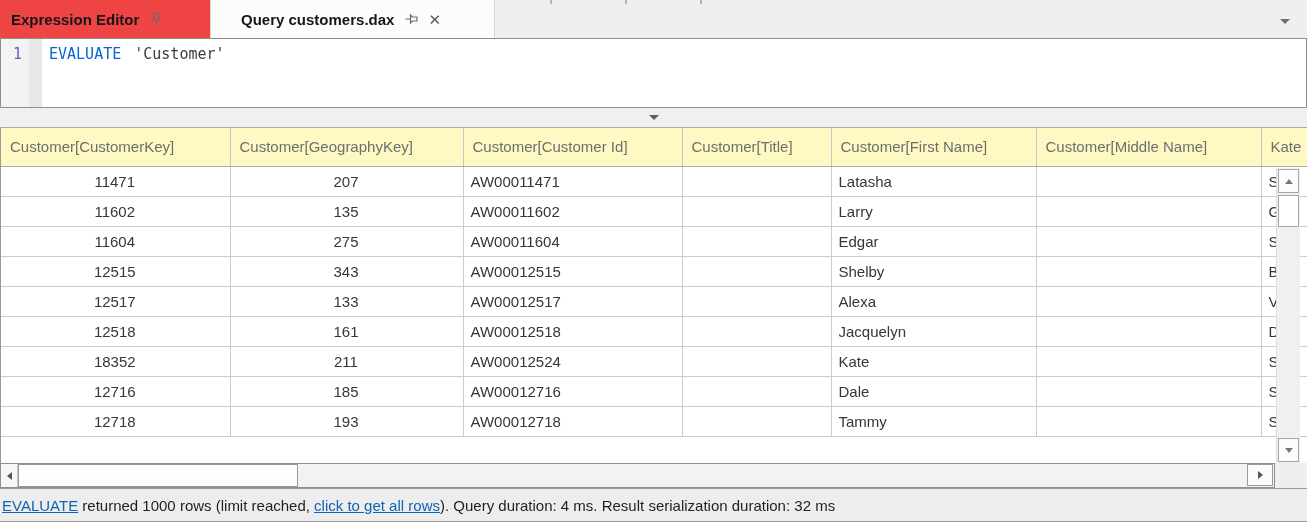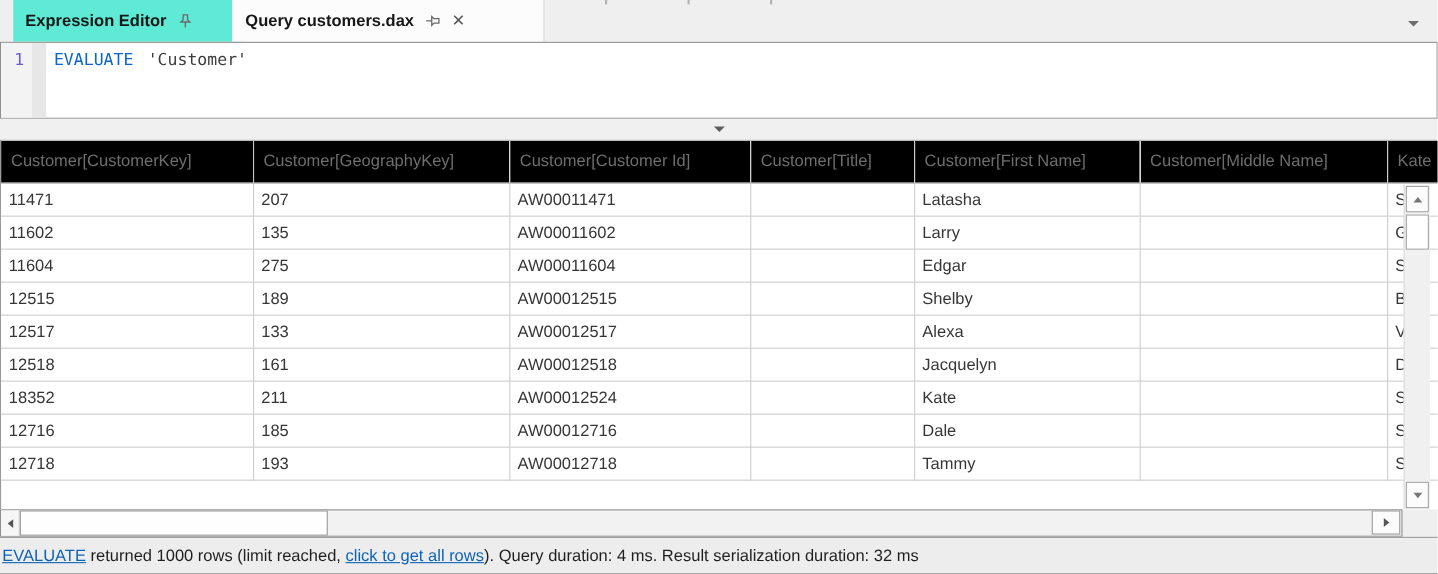--- a/index.html
+++ b/index.html
@@ -4,22 +4,22 @@
 <style>
   html,body{margin:0;padding:0;}
   body{
     width:1307px;height:522px;position:relative;overflow:hidden;
     background:#ffffff;font-family:"Liberation Sans",sans-serif;
   }
   
   .tabbar{position:absolute;top:0;left:0;width:1307px;height:38px;background:#efefef;}
   .tick{position:absolute;top:0;width:2px;height:4px;background:#b3b3b3;}
   .tab{position:absolute;top:0;height:38px;display:flex;align-items:center;box-sizing:border-box;cursor:default;}
-  .tab1{left:0;width:211px;background:#5eead4;border-right:1px solid #d8d8d8;padding-left:11px;margin-left:12px;}
-  .tab2{left:211px;width:284px;background:#fcfcfc;border-right:1px solid #d8d8d8;padding-left:12px;}
+  .tab1{left:0;width:211px;background:#ef4444;border-right:1px solid #d8d8d8;padding-left:11px;}
+  .tab2{left:211px;width:284px;background:#fcfcfc;border-right:1px solid #d8d8d8;padding-left:30px;}
   .tab-label{font-weight:bold;font-size:15px;color:#161616;white-space:nowrap;}
   .pin{margin-left:11px;display:inline-flex;align-items:center;}
   .pin.unpinned svg{transform:rotate(90deg);}
   .close{margin-left:10px;color:#5a5a5a;font-size:15px;line-height:1;}
   .dd-arrow{position:absolute;top:19px;right:17px;width:0;height:0;
     border-left:5px solid transparent;border-right:5px solid transparent;border-top:5px solid #6d6d6d;}
   
   .editor{position:absolute;top:38px;left:0;width:1307px;height:70px;box-sizing:border-box;
     border:1px solid #8f8f8f;background:#ffffff;display:flex;}
   .gutter{width:28px;background:#f3f3f3;color:#6a5acd;font-family:"DejaVu Sans Mono",monospace;
@@ -29,27 +29,27 @@
   .kw{color:#0a64d2;}
   .str{margin-left:13px;}
   
   .splitter{position:absolute;top:108px;left:0;width:1307px;height:19px;background:#f0f0f0;
     display:flex;align-items:center;justify-content:center;}
   .tri-down{width:0;height:0;border-left:5px solid transparent;border-right:5px solid transparent;border-top:5px solid #5e5e5e;}
   
   .gridwrap{position:absolute;top:127px;left:0;width:1307px;height:336px;overflow:hidden;
     background:#ffffff;border-top:1px solid #ababab;border-left:1px solid #9a9a9a;box-sizing:border-box;}
   table{border-collapse:collapse;table-layout:fixed;width:1307px;}
-  th{height:38px;background:#000000;border-bottom:1px solid #ababab;border-right:1px solid #c6c6c6;
+  th{height:38px;background:#fef9c3;border-bottom:1px solid #ababab;border-right:1px solid #c6c6c6;
     font-weight:normal;font-size:15px;color:#6e6e6e;text-align:left;padding:0 0 0 9px;
     box-sizing:border-box;white-space:nowrap;overflow:hidden;}
   td{height:30px;border-bottom:1px solid #cccccc;border-right:1px solid #cccccc;
     font-size:15px;color:#363636;padding:0 8px 0 7px;box-sizing:border-box;
     white-space:nowrap;overflow:hidden;background:#ffffff;}
-  td.r{text-align:left;}
+  td.r{text-align:center;}
   
   .vscroll{position:absolute;top:40px;right:7px;width:23px;height:295px;background:#f0f0f0;border-left:1px solid #dcdcdc;}
   .vs-btn{position:absolute;left:1px;width:21px;height:24px;background:#fcfcfc;border:1px solid #a6a6a6;
     box-sizing:border-box;display:flex;align-items:center;justify-content:center;}
   .vs-up{top:1px;} .vs-down{bottom:1px;}
   .vs-thumb{position:absolute;top:27px;left:1px;width:21px;height:32px;background:#ffffff;border:1px solid #a6a6a6;box-sizing:border-box;}
   .tri-up-s{width:0;height:0;border-left:4px solid transparent;border-right:4px solid transparent;border-bottom:5px solid #767676;}
   .tri-down-s{width:0;height:0;border-left:4px solid transparent;border-right:4px solid transparent;border-top:5px solid #767676;}
   
   .hscroll{position:absolute;top:463px;left:0;width:1307px;height:25px;background:#efefef;}
@@ -159,21 +159,21 @@
             <td class="r">11604</td>
             <td class="r">275</td>
             <td>AW00011604</td>
             <td></td>
             <td>Edgar</td>
             <td></td>
             <td>S</td>
           </tr>
           <tr>
             <td class="r">12515</td>
-            <td class="r">189</td>
+            <td class="r">343</td>
             <td>AW00012515</td>
             <td></td>
             <td>Shelby</td>
             <td></td>
             <td>B</td>
           </tr>
           <tr>
             <td class="r">12517</td>
             <td class="r">133</td>
             <td>AW00012517</td>

